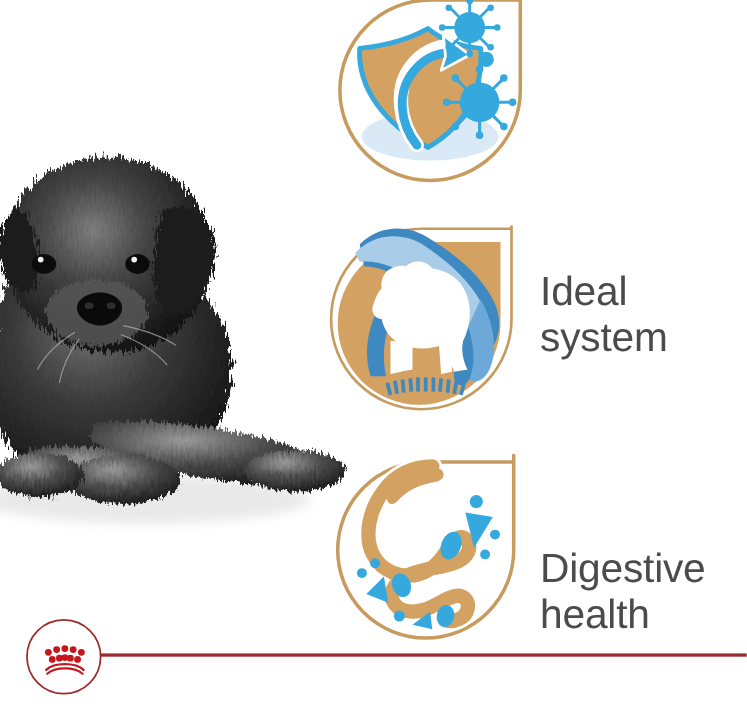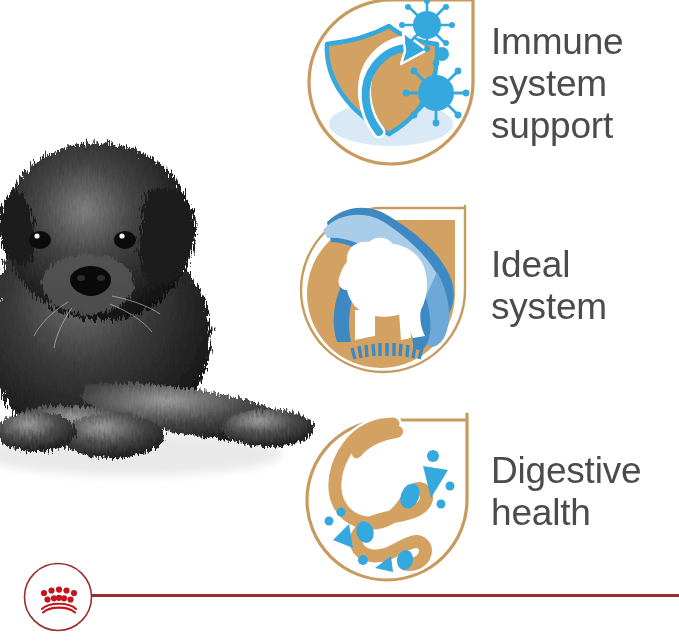--- a/index.html
+++ b/index.html
@@ -31,21 +31,21 @@
 
   
   .benefit-row {
     position: absolute;
     display: flex;
     align-items: center;
     left: 305px;
   }
   .benefit-row.r0 { top: -4px;  }
   .benefit-row.r1 { top: 198px; }
-  .benefit-row.r2 { top: 404px; }
+  .benefit-row.r2 { top: 404px; align-items: flex-end; }
 
   .badge {
     position: relative;
     width: 172px;
     height: 176px;
     flex: 0 0 172px;
   }
   .badge svg { display: block; overflow: visible; }
 
   .benefit-label {
@@ -233,23 +233,20 @@
           <circle cx="161" cy="97" r="3.4"></circle>
           <circle cx="131" cy="127" r="3.4"></circle>
           <circle cx="101" cy="97" r="3.4"></circle>
           <circle cx="153" cy="75" r="3.4"></circle>
           <circle cx="153" cy="119" r="3.4"></circle>
           <circle cx="109" cy="119" r="3.4"></circle>
           <circle cx="109" cy="75" r="3.4"></circle>
         </g>
       </svg>
     </div>
-    <div class="benefit-label">Immune
-system
-support</div>
   </div>
 
   <div class="benefit-row r1">
     <div class="badge">
       <svg width="172" height="176" viewBox="0 0 172 176" aria-hidden="true">
 
         <path d="M150 18 L150 96 A74 74 0 1 1 76 22 L150 22 Z" fill="#D3A263"></path>
 
         <path d="M160 8 L160 92 A82 82 0 1 1 78 10 L160 10 Z" fill="none" stroke="#C79A5E" stroke-width="2.4" stroke-linejoin="round"></path>
 

